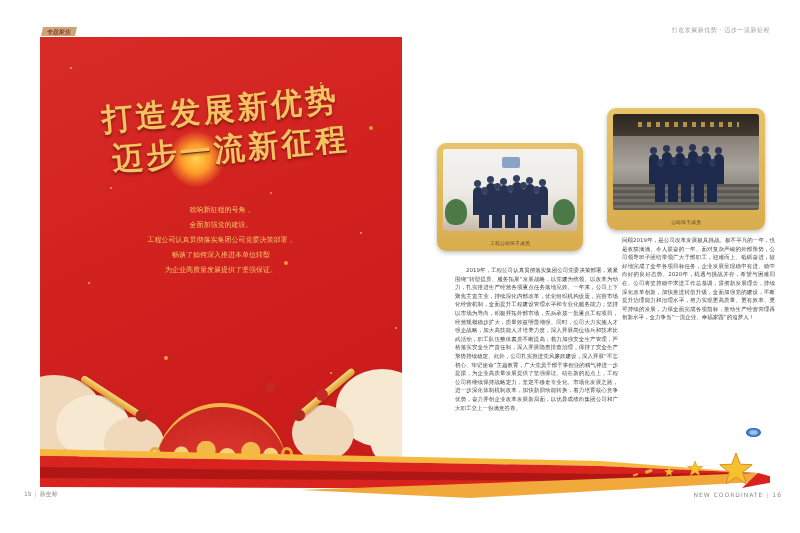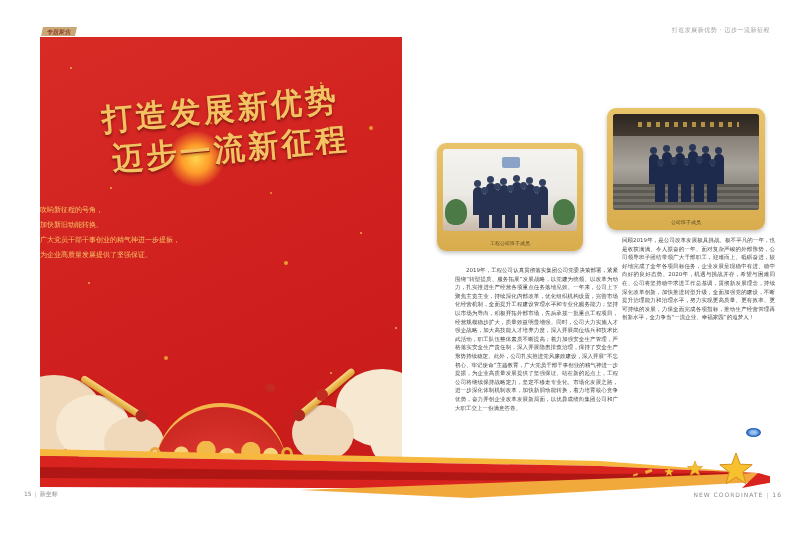--- a/index.html
+++ b/index.html
@@ -18,21 +18,21 @@
             box-shadow:250px 15px 0 #f0b14a, 300px 60px 0 1px #e89b33, 40px 120px 0 #f0b14a,
                        290px 165px 0 #f0b14a, 215px 195px 0 1px #e89b33, 18px 215px 0 #f0b14a,
                        325px 260px 0 #f0b14a, 95px 290px 0 1px #e89b33, 260px 305px 0 #f0b14a,
                        140px 55px 0 #f0b14a, 200px 125px 0 #e89b33;}
   .title-block{position:absolute;left:22px;top:52px;width:320px;text-align:center;transform:rotate(-5deg);}
   .title-line{display:block;font-size:31px;line-height:40px;font-weight:bold;letter-spacing:3px;
               color:#f3c363;text-shadow:0 1px 0 #8f1d12,0 2px 3px rgba(60,0,0,.45);}
   .title-line2{margin-left:14px;}
   .sun-glow{position:absolute;left:128px;top:94px;width:56px;height:56px;border-radius:50%;
             background:radial-gradient(circle,#ffd34d 0%,#ff9e2a 35%,rgba(255,120,30,0) 72%);}
-  .intro-block{position:absolute;left:0;top:166px;width:100%;}
+  .intro-block{position:absolute;left:0;top:166px;width:100%;text-align:center;}
   .intro-line{display:block;font-size:7px;line-height:15px;color:#f6c565;}
 
   .cloud{position:absolute;border-radius:50%;}
   .cl-a{background:#efd9ba;} .cl-b{background:#f6e8d1;}
 
   .drum{position:absolute;left:103px;top:352px;width:156px;height:110px;}
   .drum-body{position:absolute;left:12px;top:14px;width:132px;height:92px;
              background:radial-gradient(circle at 50% 110%,#e24a33 0%,#d6312a 55%,#c3211d 100%);
              border-radius:66px 66px 10px 10px;border-top:4px solid #f3b64b;box-sizing:border-box;}
   .drum-band{position:absolute;left:16px;top:52px;width:124px;height:26px;overflow:hidden;
@@ -104,22 +104,23 @@
     <div class="confetti"></div>
 
     <div class="sun-glow"></div>
     <div class="title-block">
       <span class="title-line">打造发展新优势</span>
       <span class="title-line title-line2">迈步一流新征程</span>
     </div>
 
     <div class="intro-block">
       <span class="intro-line">吹响新征程的号角，</span>
-      <span class="intro-line">加快新旧动能转换。</span>
-      <span class="intro-line">广大党员干部干事创业的精气神进一步提振，</span>
+      <span class="intro-line">全面加强党的建设。</span>
+      <span class="intro-line">工程公司认真贯彻落实集团公司党委决策部署，</span>
+      <span class="intro-line">畅谈了如何深入推进本单位转型</span>
       <span class="intro-line">为企业高质量发展提供了坚强保证。</span>
     </div>
 
     <div class="cloud cl-a" style="left:-34px;top:338px;width:96px;height:76px;"></div>
     <div class="cloud cl-b" style="left:16px;top:358px;width:74px;height:64px;"></div>
     <div class="cloud cl-a" style="left:64px;top:380px;width:60px;height:52px;"></div>
     <div class="cloud cl-b" style="left:296px;top:332px;width:92px;height:78px;"></div>
     <div class="cloud cl-a" style="left:252px;top:368px;width:62px;height:56px;"></div>
     <div class="cloud cl-b" style="left:330px;top:372px;width:74px;height:62px;"></div>
 

